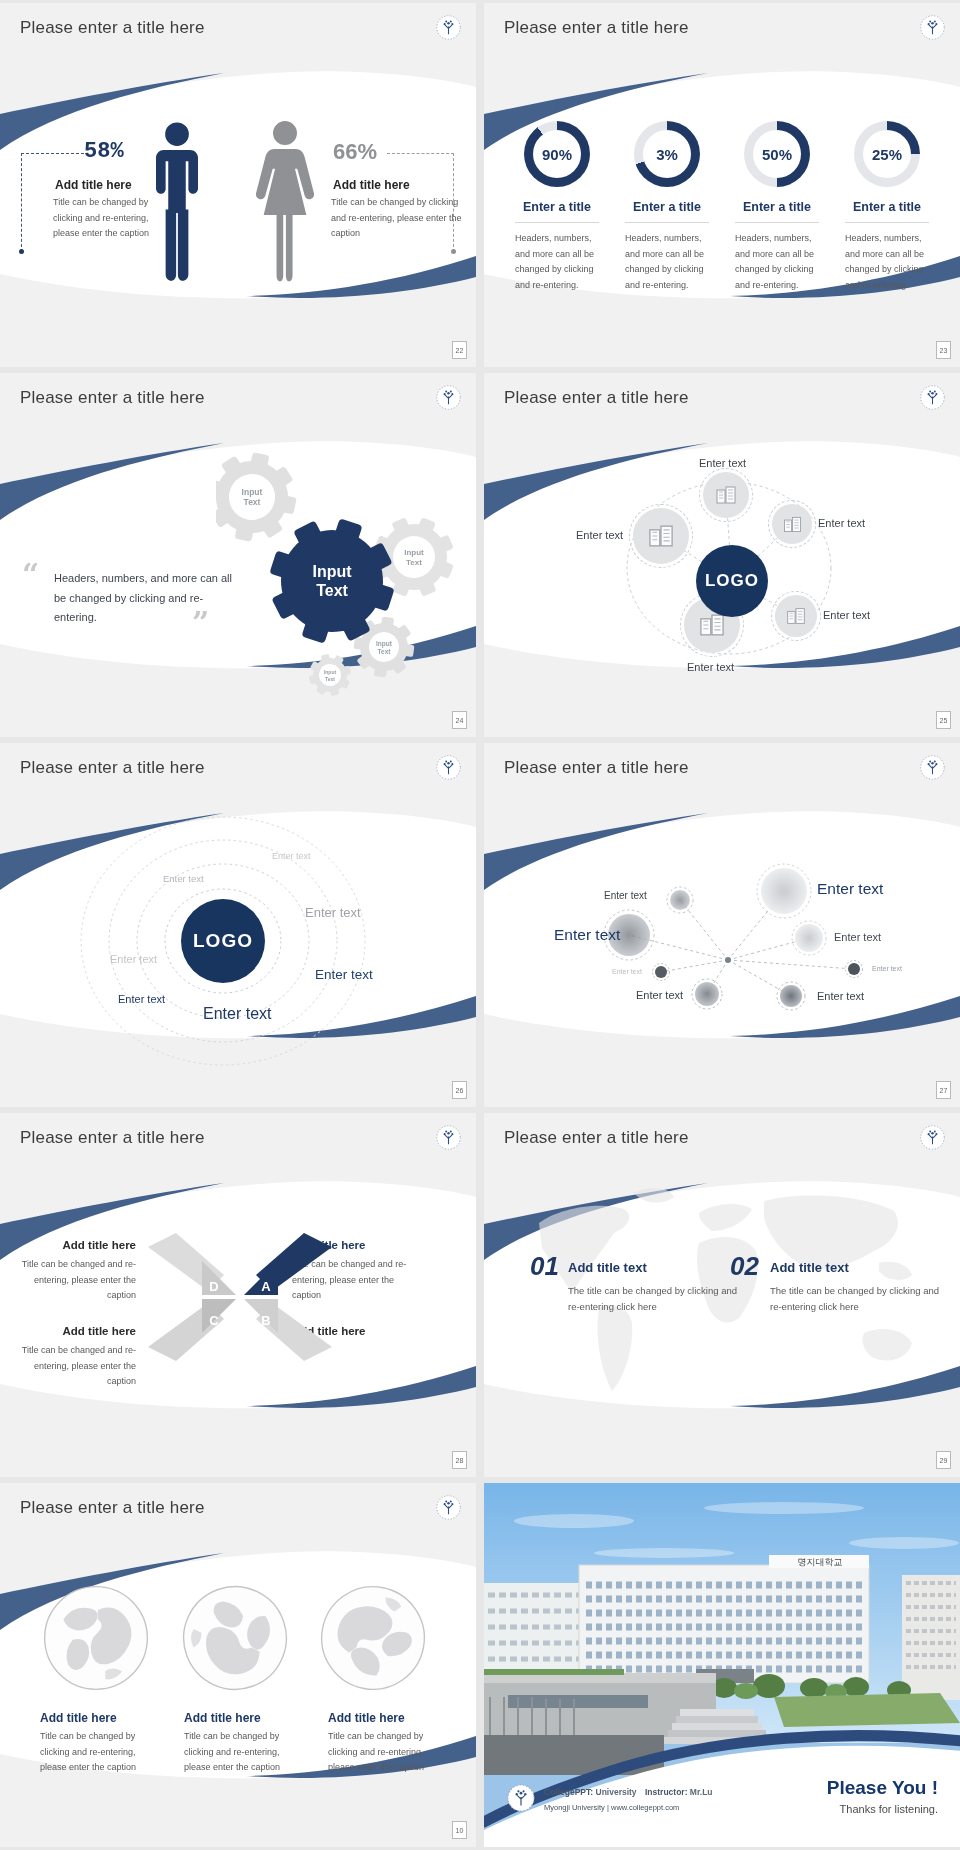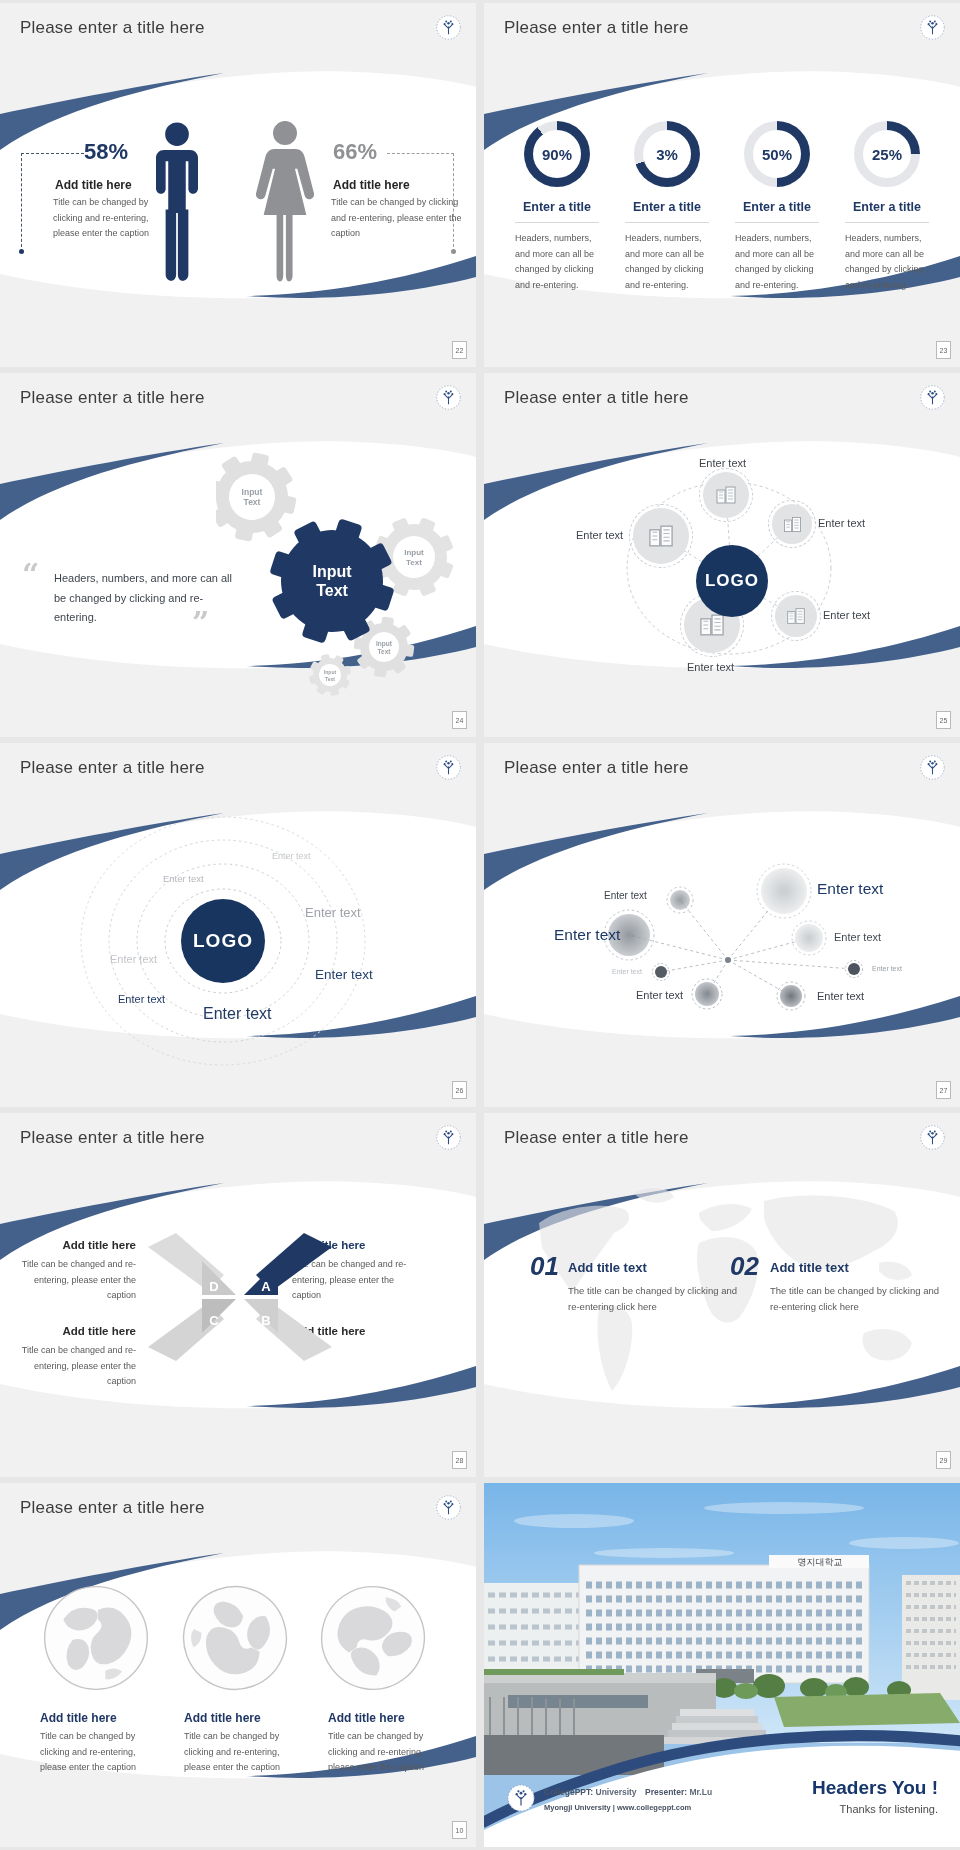--- a/index.html
+++ b/index.html
@@ -63,21 +63,21 @@
     <svg class="bgsvg" viewBox="0 0 476 364" preserveAspectRatio="none">
         <use href="#slidebg"></use>
       </svg>
     <div class="stitle">Please enter a title here</div>
     <svg class="emblem">
         <use href="#emblem-s"></use>
       </svg>
 
     <div class="t" style="left:21px;top:150px;width:62px;height:98px;border-top:1px dashed #44546a;border-left:1px dashed #44546a;"></div>
     <div class="t" style="left:19px;top:246px;width:5px;height:5px;border-radius:50%;background:#1f3864;"></div>
-    <div class="t b navy" style="left:84px;top:136px;font-size:22px;">58%</div>
+    <div class="t b navy" style="left:84px;top:136px;font-size:22px;font-family:Liberation Mono, monospace;">58%</div>
     <div class="t b" style="left:55px;top:175px;font-size:12px;color:#262626;">Add title here</div>
     <div class="cap" style="left:53px;top:192px;width:118px;">Title can be changed by clicking and re-entering, please enter the caption</div>
 
     <svg class="t" style="left:142px;top:108px;" width="70" height="182" viewBox="0 0 80 195">
       <circle cx="40" cy="20" r="13.5" fill="#1f3864"></circle>
       <path fill="#1f3864" d="M25,38 L55,38 C60,38 64,42 64,47 L64,82 C64,85.5 61.2,88 58.5,88 C55.5,88 53,85.5 53,82.5 L53,51 L50,51 L50,106 L53,106 L53,180 C53,184.5 50,187.5 46.5,187.5 C43,187.5 41,184.5 41,180 L41,110 L39,110 L39,180 C39,184.5 36.5,187.5 33.5,187.5 C30,187.5 27,184.5 27,180 L27,106 L30,106 L30,51 L27,51 L27,82.5 C27,85.5 24.5,88 21.5,88 C18.8,88 16,85.5 16,82 L16,47 C16,42 20,38 25,38 Z"></path>
     </svg>
     <svg class="t" style="left:245px;top:108px;" width="80" height="182" viewBox="0 0 90 195">
       <circle cx="45" cy="20" r="13.5" fill="#8f9194"></circle>
       <path fill="#8f9194" d="M33,38 L57,38 C62,38 65.5,41.5 67,46.5 L77.5,87.5 C78.4,91 76.3,93.7 73.4,94.3 C70.5,94.9 67.9,93.1 67.1,90.3 L58.8,60 L56.2,60 L69,112 L53.5,112 L53.5,180 C53.5,184 51.8,187 49.6,187 C47.4,187 46,184 46,180 L46,112 L43,112 L43,180 C43,184 41.6,187 39.4,187 C37.2,187 35.5,184 35.5,180 L35.5,112 L21,112 L33.8,60 L31.2,60 L22.9,90.3 C22.1,93.1 19.5,94.9 16.6,94.3 C13.7,93.7 11.6,91 12.5,87.5 L23,46.5 C24.5,41.5 28,38 33,38 Z"></path>
@@ -488,21 +488,21 @@
       <path d="M478,258 C360,246 240,254 140,284 C85,301 35,320 -2,340" stroke="#2d4c7d" stroke-width="11" fill="none"></path>
       <path d="M478,268 C360,256 242,264 146,293 C88,310 38,328 -2,348 L-2,366 478,366 Z" fill="#ffffff"></path>
     </svg>
 
     <svg class="t" style="left:22px;top:300px;" width="30" height="30" viewBox="0 0 28 28">
         <use href="#emblem-s"></use>
       </svg>
     <div class="t" style="left:60px;top:304px;font-size:8.5px;font-weight:bold;color:#4a5568;">
       <span>CollegePPT:</span>
       <span style="color:#5d6878;">University</span>
-      <span style="margin-left:6px;">Presenter:</span>
+      <span style="margin-left:6px;">Instructor:</span>
       <span style="color:#5d6878;">Mr.Lu</span>
     </div>
-    <div class="t" style="left:60px;top:320px;font-size:7.5px;font-weight:bold;color:#46505e;">Myongji University | www.collegeppt.com</div>
-    <div class="t b" style="right:22px;top:294px;font-size:19px;color:#17366b;">Headers You !</div>
+    <div class="t" style="left:60px;top:320px;font-size:7.5px;font-weight:normal;color:#46505e;">Myongji University | www.collegeppt.com</div>
+    <div class="t b" style="right:22px;top:294px;font-size:19px;color:#17366b;">Please You !</div>
     <div class="t" style="right:22px;top:320px;font-size:11px;color:#4b4b4b;">Thanks for listening.</div>
   </div>
 
 </div>
 
 </body></html>

